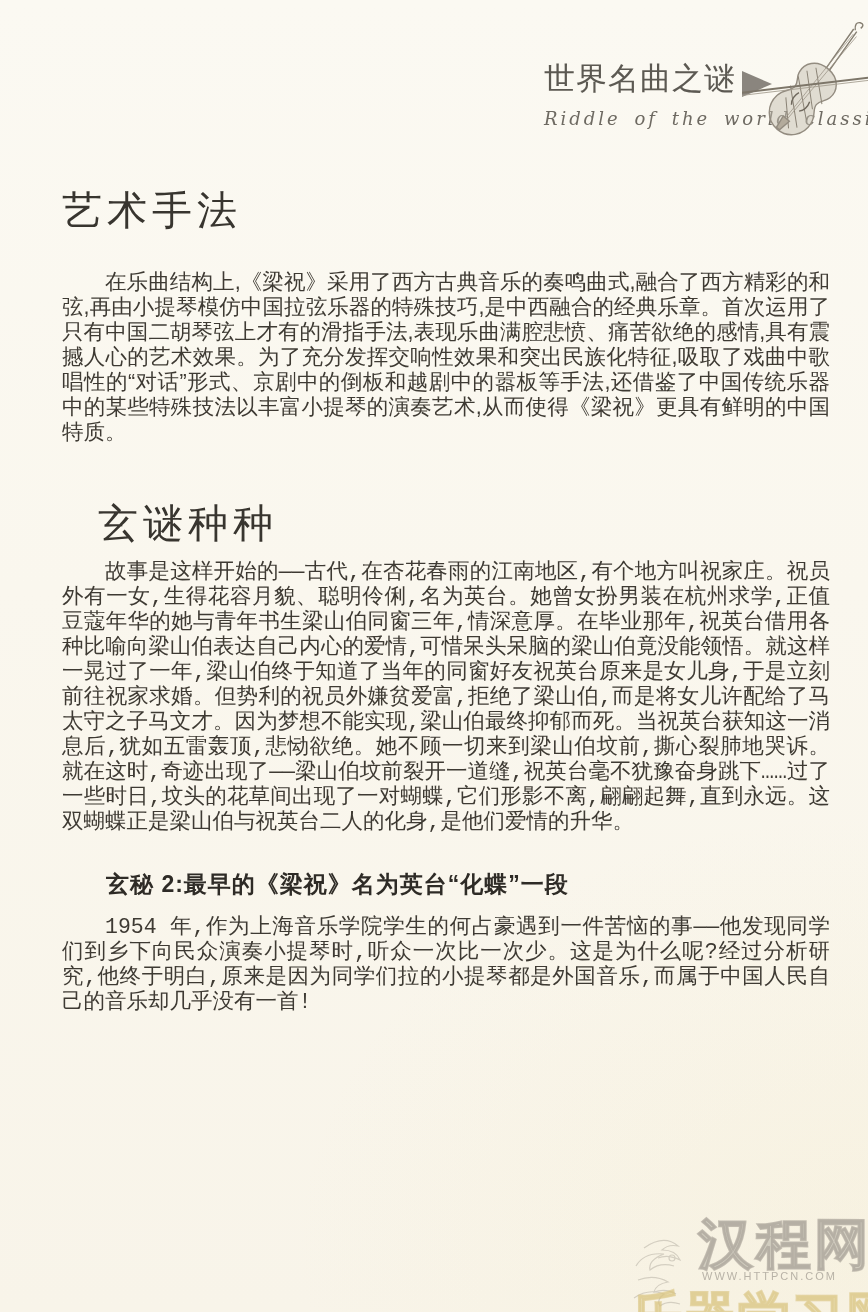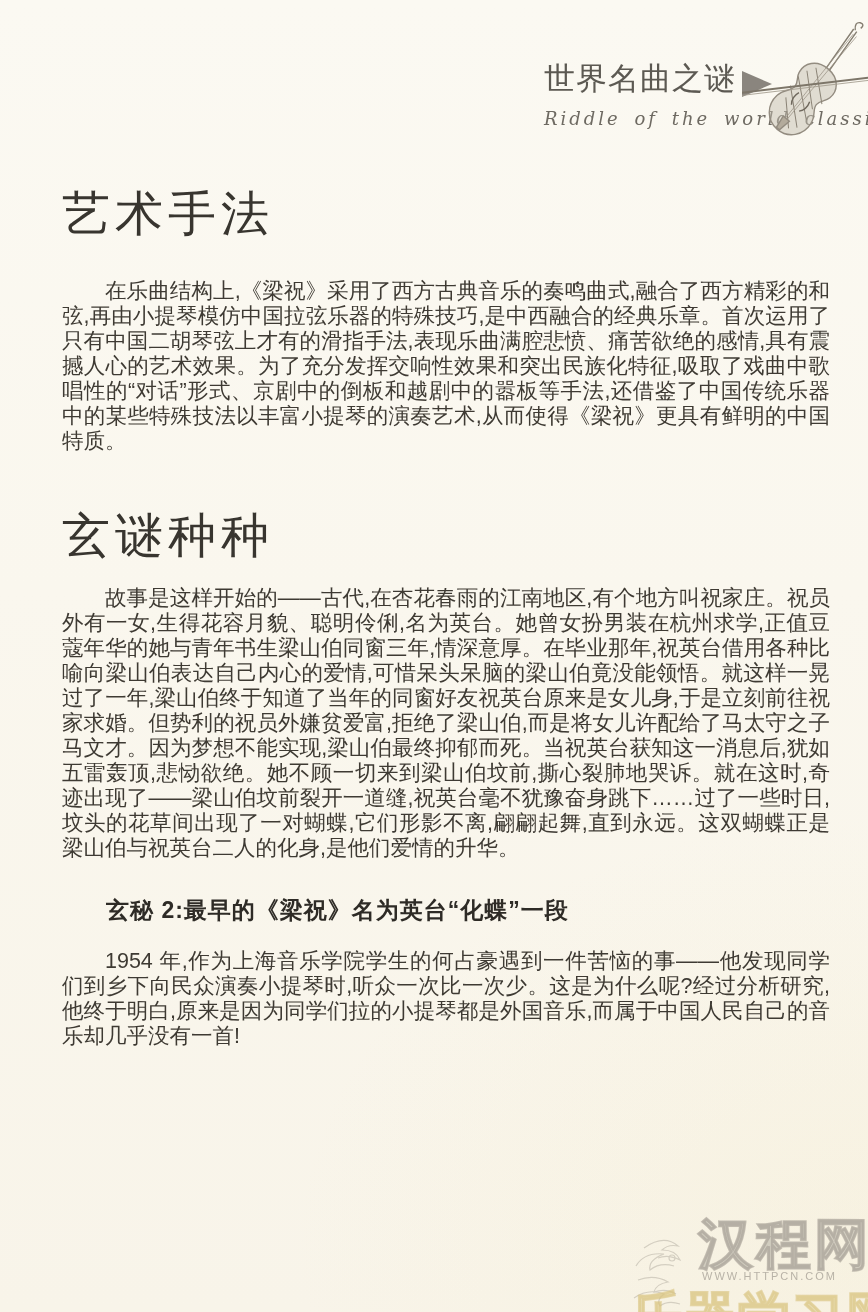--- a/index.html
+++ b/index.html
@@ -39,30 +39,30 @@
     color:#6e6a62;white-space:nowrap;
   }
   .violin{position:absolute;top:8px;right:-14px;width:140px;height:160px;}
 
   
   .content{
     position:absolute;top:0;left:62px;width:768px;
   }
   h1{
     margin:0;font-weight:400;color:#38352f;
-    font-size:48px;letter-spacing:5px;line-height:1.1;
+    font-size:40px;letter-spacing:5px;line-height:1.1;
   }
   .h1-first{margin-top:188px;}
-  .h1-second{margin-top:56px;}
+  .h1-second{margin-top:56px;margin-left:36px;}
   .body-p{
     margin:0;margin-top:38px;
     font-size:21.5px;line-height:25px;color:#3e3a33;
     text-align:justify;text-indent:2em;
   }
-  .after-sub{margin-top:23px;}
+  .after-sub{margin-top:15px;font-family:Liberation Mono, monospace;}
   h3{
     margin:0;margin-top:34px;padding-left:44px;
     font-size:23px;font-weight:bold;color:#2e2b26;letter-spacing:1px;
   }
 
   
   .wm{position:absolute;right:-8px;bottom:-26px;width:250px;height:130px;pointer-events:none;}
   .wm-logo{position:absolute;left:0;top:10px;opacity:.55;}
   .wm-cn{
     position:absolute;left:72px;top:0;

